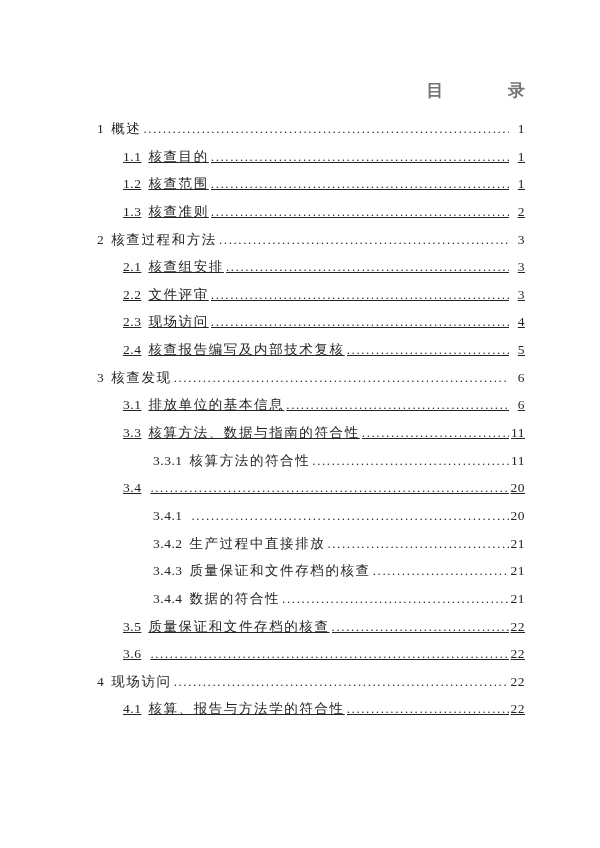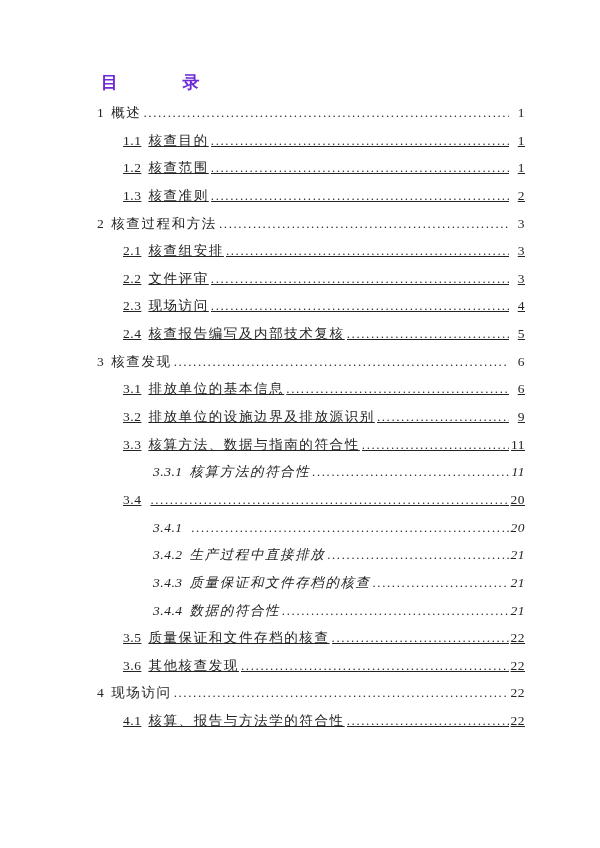--- a/index.html
+++ b/index.html
@@ -16,43 +16,43 @@
     font-family: "Liberation Serif", "DejaVu Serif", serif;
     color: #242424;
   }
   .content {
     position: absolute;
     left: 97px;
     right: 75px;
     top: 66px;
   }
   .doc-title {
-    margin: 4px;
-    text-align: left;
+    margin: 12px;
+    text-align: right;
     font-size: 17px;
     font-weight: bold;
     line-height: 25px;
     letter-spacing: 1.1em;
     margin-right: -1.1em; 
-    color: #6d28d9;
+    color: #737373;
     white-space: pre;
   }
   .toc {
     margin-top: 4px;
   }
   .toc-row {
     display: flex;
     align-items: baseline;
     height: 27.65px;
     line-height: 27.65px;
     font-size: 13.5px;
     white-space: nowrap;
   }
   .toc-row.lvl2 { padding-left: 26px; text-decoration: underline; }
-  .toc-row.lvl3 { padding-left: 56px; font-style: italic; }
+  .toc-row.lvl3 { padding-left: 56px; }
   .toc-row .num {
     flex: none;
     margin-right: 7px;
     letter-spacing: 0.5px;
   }
   .toc-row .label {
     flex: none;
     letter-spacing: 1.6px;
   }
   .toc-row .leader {
@@ -141,26 +141,20 @@
     <span class="leader"></span>
     <span class="pagenum">6</span>
   </div>
         <div class="toc-row lvl2">
     <span class="num">3.1</span>
     <span class="label">排放单位的基本信息</span>
     <span class="leader"></span>
     <span class="pagenum">6</span>
   </div>
         <div class="toc-row lvl2">
-    <span class="num">3.2</span>
-    <span class="label">排放单位的设施边界及排放源识别</span>
-    <span class="leader"></span>
-    <span class="pagenum">9</span>
-  </div>
-        <div class="toc-row lvl2">
     <span class="num">3.3</span>
     <span class="label">核算方法、数据与指南的符合性</span>
     <span class="leader"></span>
     <span class="pagenum">11</span>
   </div>
         <div class="toc-row lvl3">
     <span class="num">3.3.1</span>
     <span class="label">核算方法的符合性</span>
     <span class="leader"></span>
     <span class="pagenum">11</span>
@@ -194,21 +188,20 @@
     <span class="pagenum">21</span>
   </div>
         <div class="toc-row lvl2">
     <span class="num">3.5</span>
     <span class="label">质量保证和文件存档的核查</span>
     <span class="leader"></span>
     <span class="pagenum">22</span>
   </div>
         <div class="toc-row lvl2">
     <span class="num">3.6</span>
-    <span class="label">其他核查发现</span>
     <span class="leader"></span>
     <span class="pagenum">22</span>
   </div>
         <div class="toc-row lvl1">
     <span class="num">4</span>
     <span class="label">现场访问</span>
     <span class="leader"></span>
     <span class="pagenum">22</span>
   </div>
         <div class="toc-row lvl2">

